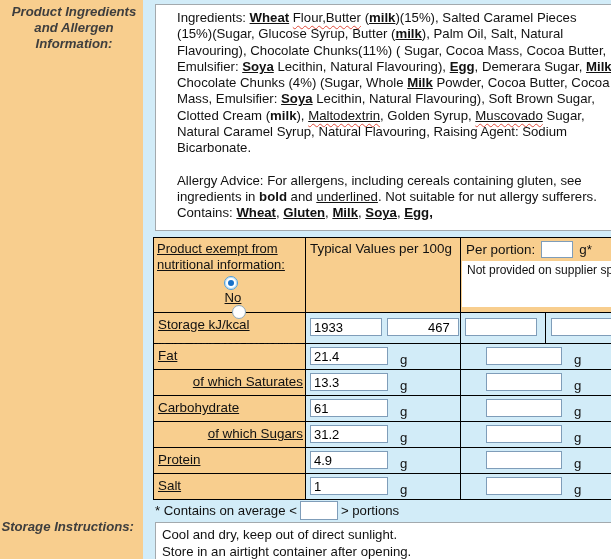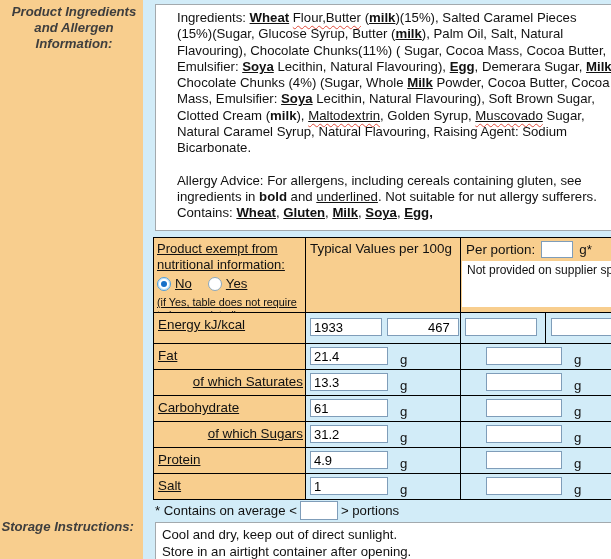--- a/index.html
+++ b/index.html
@@ -35,21 +35,21 @@
   .c1{width:152px;border-right:1px solid #000;box-sizing:border-box;background:#F8CE8E;font-size:13.4px;text-decoration:underline;}
   .c2{width:155px;border-right:1px solid #000;box-sizing:border-box;display:flex;}
   .c3{width:253px;box-sizing:border-box;display:flex;}
   .hdr{height:74px;}
   .hdr .c2,.hdr .c3{background:#F8CE8E;display:block;}
   .r30{height:30px;}
   .r25{height:25px;}
   .rowlabel{padding:4px 2px 0 4px;}
   .rowlabel.indent{text-align:right;padding-right:2px;}
   .q-text{font-size:13px;line-height:15.5px;padding:3px 2px 0 3px;}
-  .radio-row{display:flex;align-items:center;margin:4px 0 2px 3px;font-size:13.2px;}
+  .radio-row{display:flex;align-items:center;margin:4px 0 2px 3px;font-size:13.2px;flex-direction:column;}
   .radio{width:12px;height:12px;border-radius:50%;background:#fff;border:1px solid #8CA8BC;display:inline-block;position:relative;}
   .radio.sel{border-color:#4E9CD8;box-shadow:inset 0 0 0 1px #BFE3F8;}
   .radio.sel::after{content:"";position:absolute;left:3px;top:3px;width:6px;height:6px;border-radius:50%;background:#1770C8;}
   .rlabel{margin-left:4px;}
   .note-small{font-size:10.8px;line-height:12.5px;padding:3px 2px 0 3px;}
   .hdr-c2-text{font-size:13.4px;padding:3px 0 0 4px;}
   .pp-line{display:flex;align-items:center;padding:3px 0 0 5px;font-size:13.4px;}
   .pp-note{background:#fff;margin:3px 0 0 1px;width:250px;height:46px;font-size:12px;line-height:15px;padding:2px 5px;box-sizing:border-box;}
   .tin{height:18px;border:1px solid #7F9DB9;background:#fff;font-family:inherit;font-size:13px;
        padding:0 3px;box-sizing:border-box;}
@@ -113,21 +113,21 @@
         <div class="pp-line">
           <span>Per portion:</span>
           <input class="tin ppin" value="" style="">
           <span class="ppunit">g*</span>
         </div>
         <div class="pp-note">Not provided on supplier specification.</div>
       </div>
     </div>
 
     <div class="nrow r30">
-      <div class="c1 rowlabel">Energy kJ/kcal</div>
+      <div class="c1 rowlabel">Storage kJ/kcal</div>
       <div class="c2">
         <input class="tin w72" value="1933" style="">
         <input class="tin w72" style="margin-left: 5px; padding-left: 40px;" value="467">
       </div>
       <div class="c3">
         <div class="suba">
           <input class="tin" value="" style="">
         </div>
         <div class="subb">
           <input class="tin w130" value="" style="">

